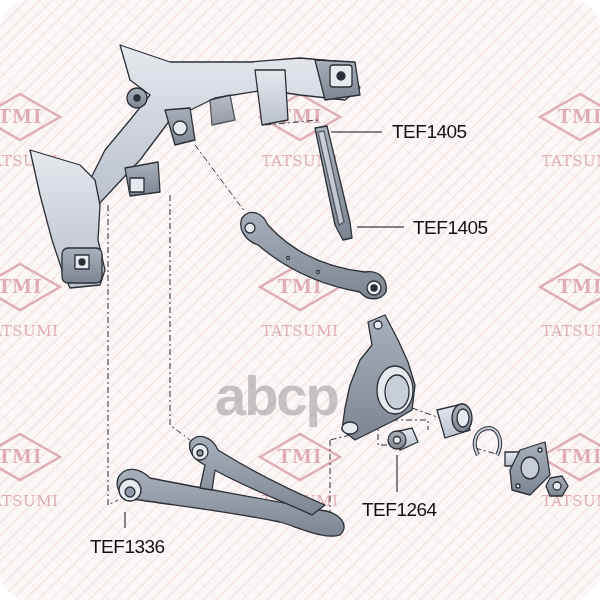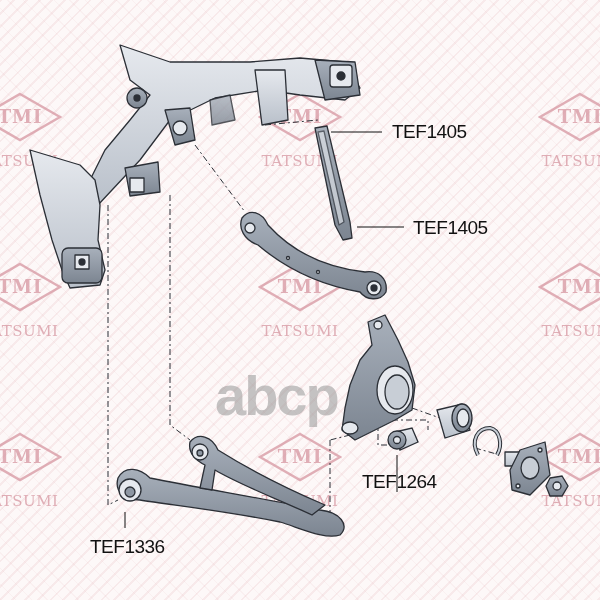--- a/index.html
+++ b/index.html
@@ -7,20 +7,21 @@
       width: 600px; height: 600px; overflow: hidden;
       background: #ffffff;
       font-family: "Liberation Sans", sans-serif;
     }
     .canvas {
       position: relative; width: 600px; height: 600px; overflow: hidden;
       background-color: #fdf8f8;
       background-image:
         repeating-linear-gradient(135deg, rgba(225,170,175,0.18) 0 2px, transparent 2px 9px),
         repeating-linear-gradient(45deg, rgba(225,170,175,0.10) 0 1px, transparent 1px 11px);
+      border-radius: 29px;
     }
     svg.layer { position: absolute; left: 0; top: 0; }
     .wm {
       position: absolute; width: 120px; height: 84px;
       pointer-events: none;
     }
     .wm .diamond {
       position: absolute; left: 18px; top: 0; width: 84px; height: 50px;
     }
     .wm .tmi {
@@ -226,15 +227,15 @@
       <line x1="331" y1="132" x2="382" y2="132"></line>
       <line x1="357" y1="227" x2="404" y2="227"></line>
       <line x1="125" y1="512" x2="125" y2="528"></line>
       <line x1="397" y1="455" x2="397" y2="492"></line>
     </g>
   </svg>
 
   <div class="label" style="left:392px; top:122px;">TEF1405</div>
   <div class="label" style="left:413px; top:218px;">TEF1405</div>
   <div class="label" style="left:90px; top:537px;text-align:center;">TEF1336</div>
-  <div class="label" style="left:362px; top:472px;">TEF1264</div>
+  <div class="label" style="left:362px; top:500px;">TEF1264</div>
 
 </div>
 
 </body></html>

